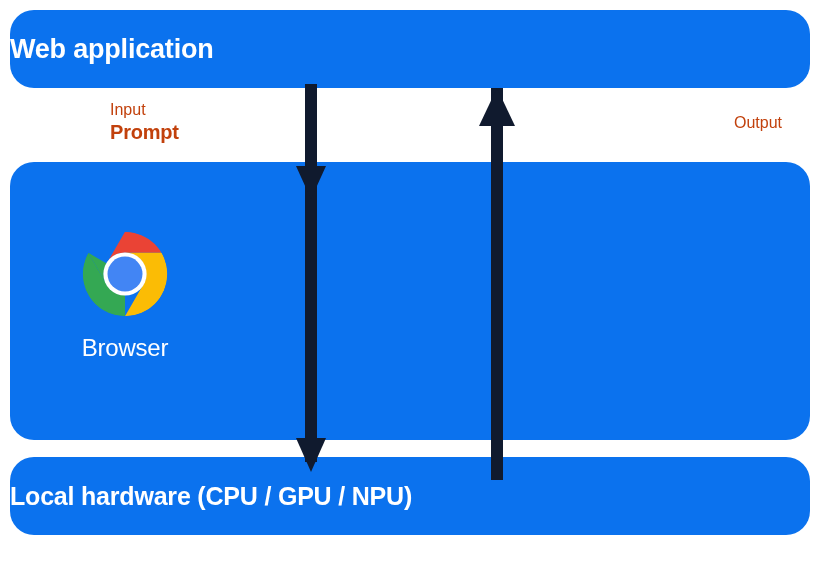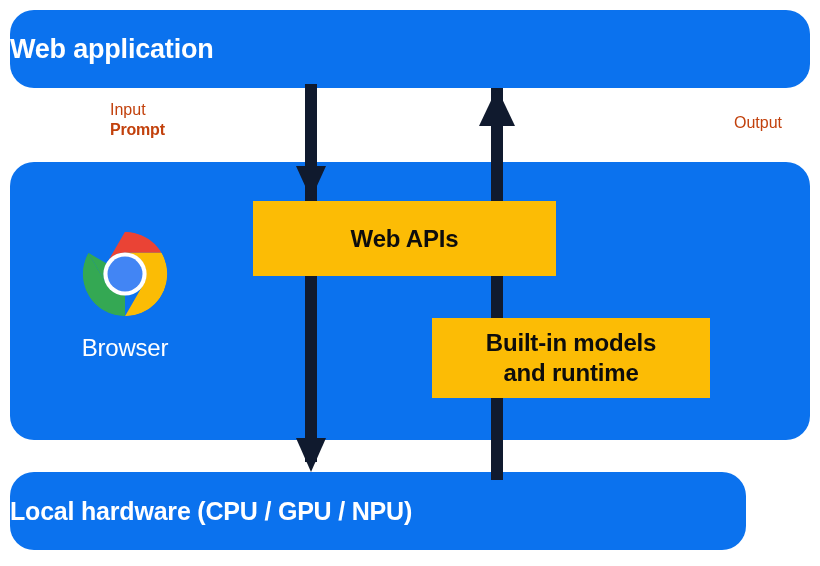--- a/index.html
+++ b/index.html
@@ -44,39 +44,39 @@
   #band-middle {
     left: 10px;
     top: 162px;
     width: 800px;
     height: 278px;
     display: block;
   }
 
   #band-bottom {
     left: 10px;
-    top: 472px;
-    width: 736px;
+    top: 457px;
+    width: 800px;
     height: 78px;
   }
   #band-bottom .band-label { font-size: 25px; }
 
   
   .flow-label {
     position: absolute;
     color: #c2410c;
     line-height: 1.22;
   }
   .flow-label .kind {
     font-size: 16px;
     font-weight: normal;
     display: block;
   }
   .flow-label .value {
-    font-size: 16px;
+    font-size: 20px;
     font-weight: bold;
     display: block;
     letter-spacing: -0.2px;
   }
   #flow-input {
     left: 110px;
     top: 100px;
     text-align: left;
   }
   #flow-output {
@@ -202,26 +202,19 @@
         <path d="M10.15 27 L30.1 38.5 A23 23 0 0 0 30.1 61.5 L10.15 27 Z" fill="#34a853"></path>
 
         <circle cx="50" cy="50" r="23.5" fill="#ffffff"></circle>
 
         <circle cx="50" cy="50" r="19" fill="#4285f4"></circle>
       </g>
     </svg>
     <div id="browser-label">Browser</div>
   </div>
 
-  <div class="yellow-box" id="box-web-apis">
-    <span class="box-label">Web APIs</span>
-  </div>
-
-  <div class="yellow-box" id="box-builtin-models">
-    <span class="box-label">Built-in models
-and runtime</span>
-  </div>
+
 
   <div class="band" id="band-bottom">
     <span class="band-label">Local hardware (CPU / GPU / NPU)</span>
   </div>
 
 </div>
 
 </body></html>

